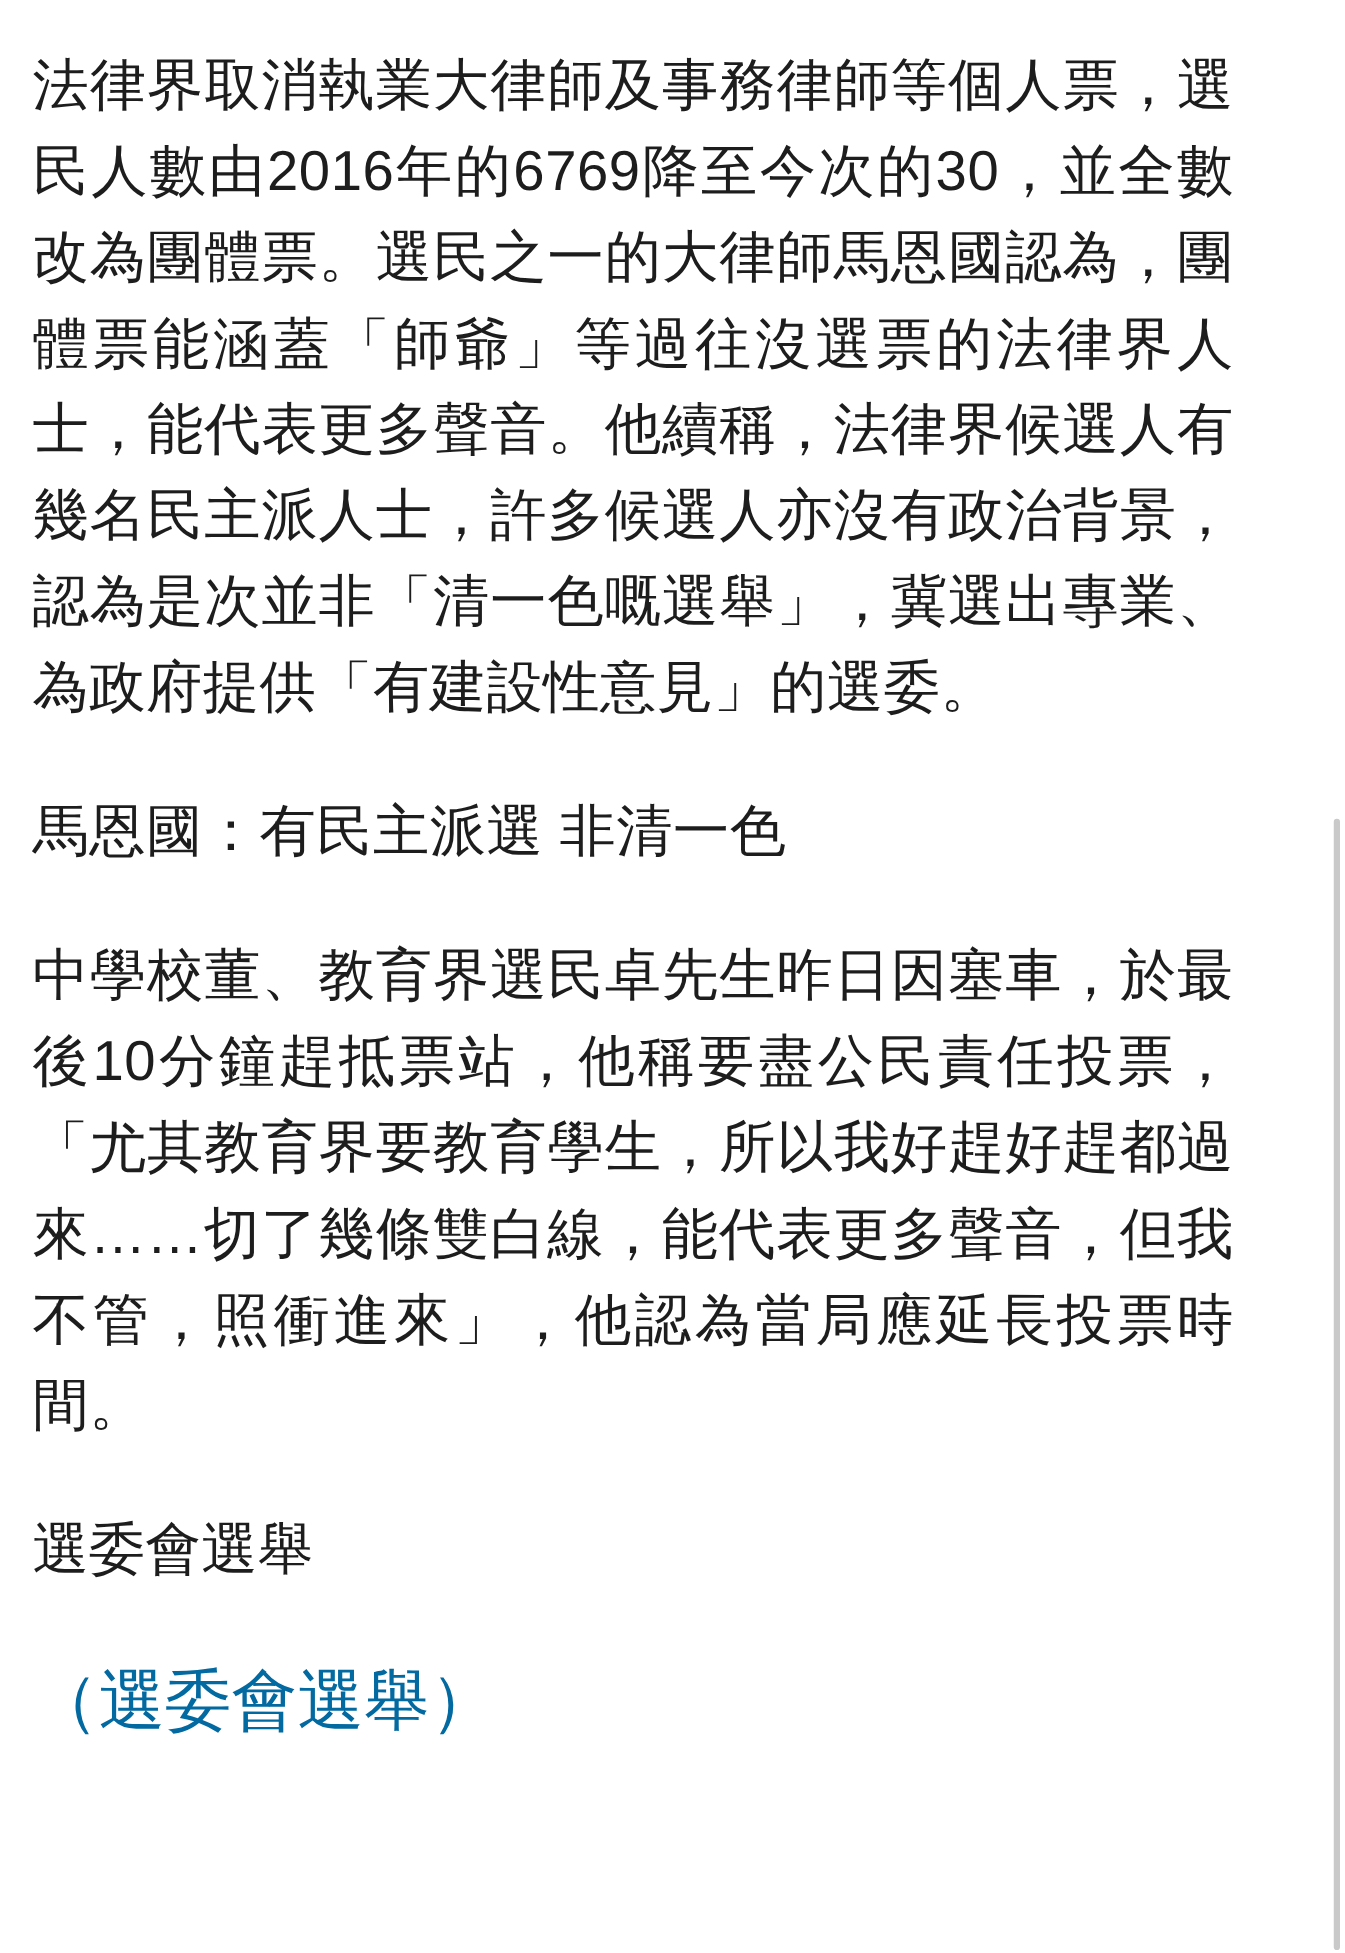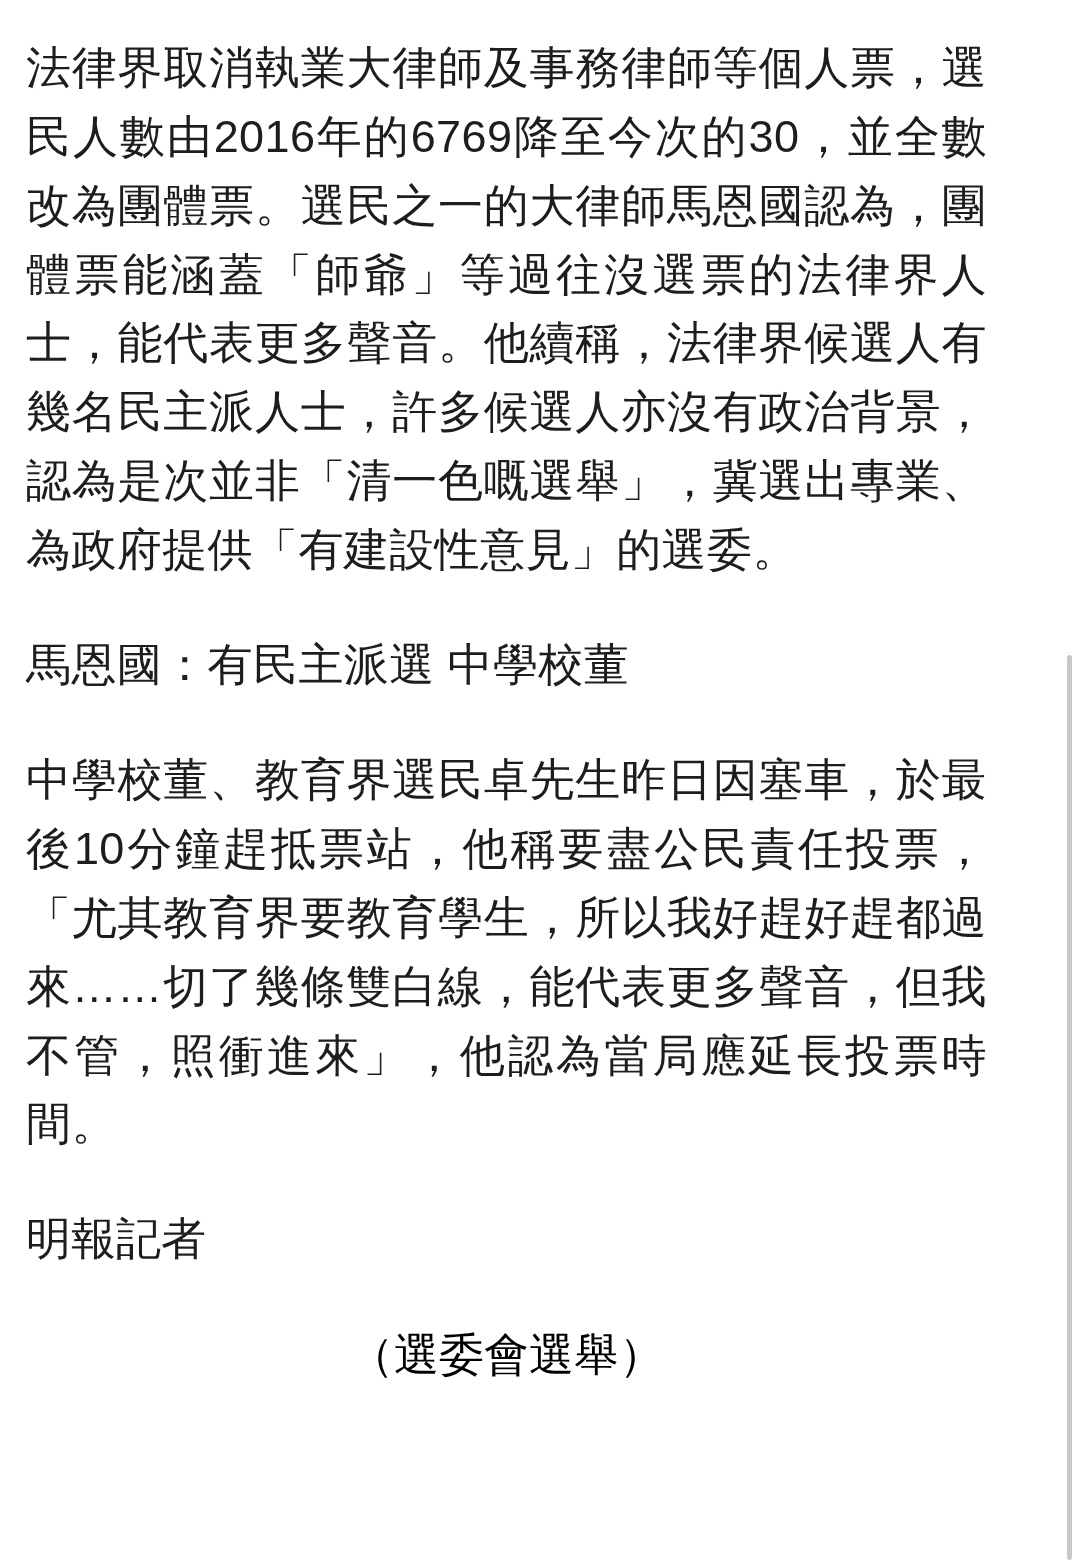--- a/index.html
+++ b/index.html
@@ -39,24 +39,23 @@
     font-weight: 400;
   }
   p.byline {
     margin: 0 0 48px 0;
     font-size: 45px;
     line-height: 1.5;
     color: #1d1d1d;
   }
   p.tagline {
     margin: 0 0 20px 0;
-    font-size: 45px;
+    font-size: 53px;
     line-height: 1.5;
-    color: #000000;
-    text-align: center;
+    color: #0369a1;
   }
   
   .scroll-track {
     position: absolute;
     top: 0;
     right: 2px;
     width: 5px;
     height: 1562px;
     background: transparent;
   }
@@ -70,25 +69,25 @@
     background: #c9c9c9;
   }
 </style>
 </head>
 <body>
 
 <div class="article">
 
   <p class="body-text">法律界取消執業大律師及事務律師等個人票，選民人數由2016年的6769降至今次的30，並全數改為團體票。選民之一的大律師馬恩國認為，團體票能涵蓋「師爺」等過往沒選票的法律界人士，能代表更多聲音。他續稱，法律界候選人有幾名民主派人士，許多候選人亦沒有政治背景，認為是次並非「清一色嘅選舉」，冀選出專業、為政府提供「有建設性意見」的選委。</p>
 
-  <p class="subhead">馬恩國：有民主派選 中學校董</p>
+  <p class="subhead">馬恩國：有民主派選 非清一色</p>
 
   <p class="body-text">中學校董、教育界選民卓先生昨日因塞車，於最後10分鐘趕抵票站，他稱要盡公民責任投票，「尤其教育界要教育學生，所以我好趕好趕都過來……切了幾條雙白線，能代表更多聲音，但我不管，照衝進來」，他認為當局應延長投票時間。</p>
 
-  <p class="byline">明報記者</p>
+  <p class="byline">選委會選舉</p>
 
   <p class="tagline">（選委會選舉）</p>
 
 </div>
 
 <div class="scroll-track">
   <div class="scroll-thumb"></div>
 </div>
 
 </body></html>

